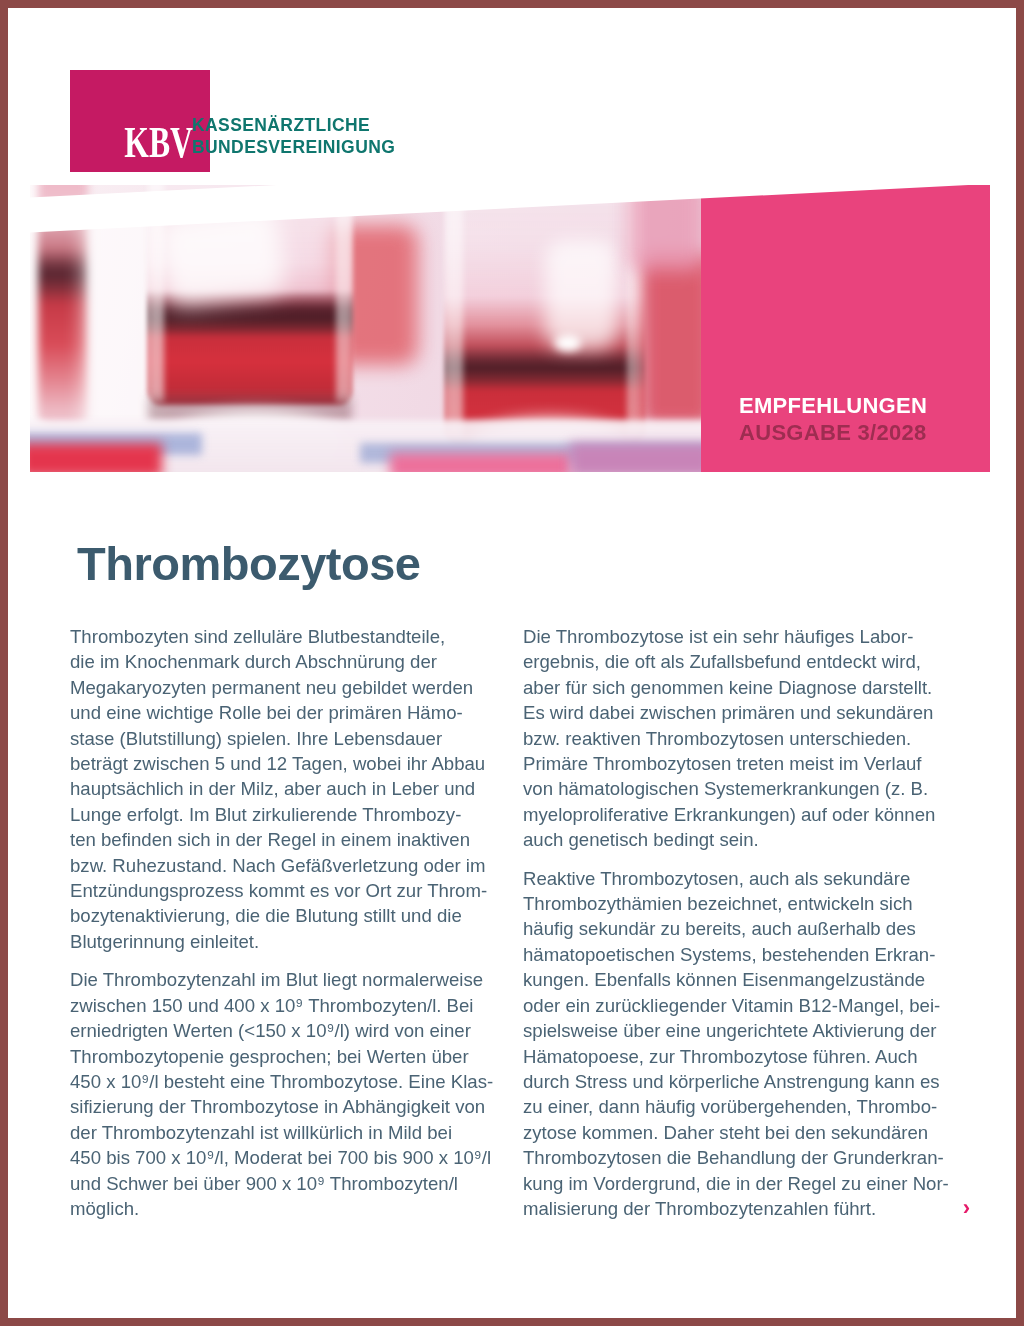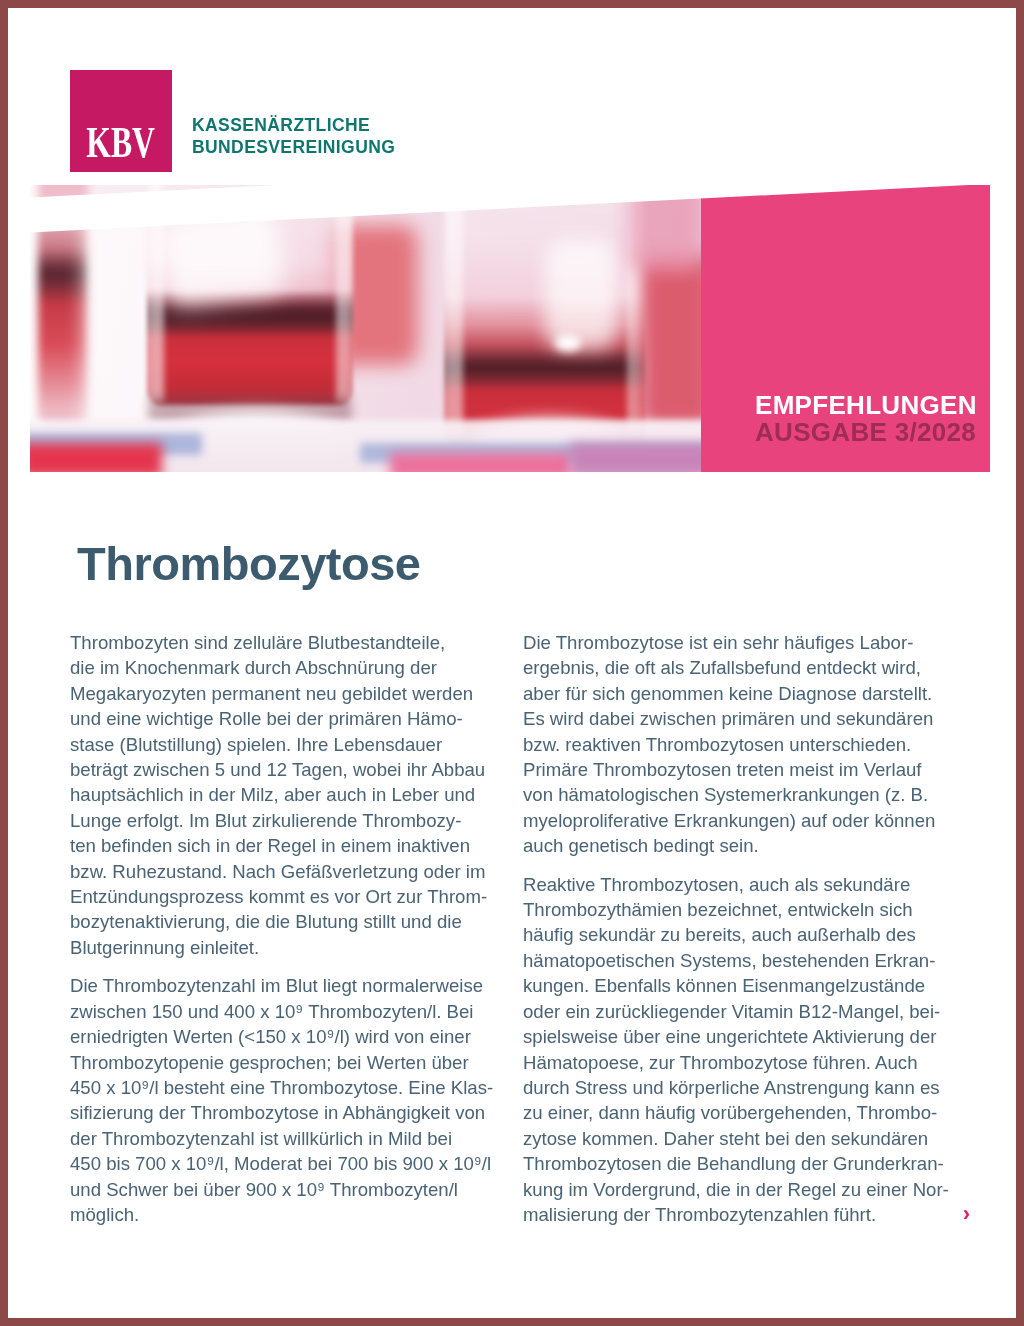--- a/index.html
+++ b/index.html
@@ -5,21 +5,21 @@
   html,body { margin:0; padding:0; background:#ffffff; }
   .page {
     position:relative; width:1024px; height:1326px; box-sizing:border-box;
     border:8px solid #8c4947; background:#ffffff; overflow:hidden;
     font-family:"Liberation Sans", sans-serif;
   }
 
   
   .logo {
     position:absolute; left:62px; top:62px; width:102px; height:102px;
-    background:#c51a63; display:flex; align-items:flex-end; justify-content:center;
+    background:#c51a63; display:flex; align-items:flex-end; justify-content:center;padding-left:38px;
   }
   .logo span {
     color:#ffffff; font-family:"Liberation Serif", serif; font-weight:bold;
     font-size:44px; line-height:1; padding-bottom:7px; display:inline-block;
     transform:scaleX(.72); transform-origin:center bottom;
   }
   .org {
     position:absolute; left:184px; top:106px; color:#0f766e;
     font-size:17.5px; font-weight:bold; line-height:22px; letter-spacing:.4px;
   }
@@ -61,41 +61,41 @@
   .rack { left:-10px; top:235px; width:692px; height:62px; background:linear-gradient(180deg,rgba(248,241,246,.92),#f2e4ec); filter:blur(3px); }
   .rail-1 { left:-10px; top:248px; width:182px; height:22px; background:#9aa8d6; opacity:.8; filter:blur(4px); }
   .rail-2 { left:330px; top:258px; width:352px; height:20px; background:#94a3d2; opacity:.7; filter:blur(4px); }
   .red-bl { left:-10px; top:258px; width:142px; height:34px; background:#e4354d; filter:blur(6px); }
   .pink-bm { left:360px; top:268px; width:182px; height:26px; background:#ec6f9a; filter:blur(6px); }
   .purple-br { left:540px; top:258px; width:142px; height:34px; background:#c884b8; filter:blur(6px); }
 
   .pinkbox {
     position:absolute; left:671px; top:0; width:289px; height:287px; background:#e9437d;
     display:flex; flex-direction:column; justify-content:flex-end;
-    padding:0 0 26px 54px; box-sizing:border-box;
-    color:#ffffff; font-weight:bold; font-size:26px; line-height:27px; letter-spacing:.3px;
+    padding:0 0 26px 38px; box-sizing:border-box;
+    color:#ffffff; font-weight:bold; font-size:22px; line-height:27px; letter-spacing:.3px;
   }
   .pinkbox .issue { color:#9e2d51; }
   .swoosh {
     position:absolute; left:-10px; top:13px; width:1010px; height:35px;
     background:#ffffff; transform:rotate(-2.9deg); transform-origin:0 0;
   }
 
   
   .title {
     position:absolute; left:62px; top:522px; margin:7px;
     font-size:47px; line-height:1.15; color:#3c5b6e; letter-spacing:-.5px; font-weight:bold;
   }
   .cols {
     position:absolute; left:62px; top:612px; width:906px; display:flex;
     color:#4a6374; font-size:18.6px; line-height:25.4px;
   }
   .col { width:453px; box-sizing:border-box; }
   .col-right { position:relative; }
-  .cols p { margin:10px 0 13px 0; white-space:pre-line; }
+  .cols p { margin:4px 0 13px 0; white-space:pre-line; }
   .chevron {
     position:absolute; right:6px; bottom:15px; color:#e51a69;
     font-weight:bold; font-size:22px; line-height:1; cursor:pointer;
   }
 </style>
 </head>
 <body>
 
 <div class="page">
 

